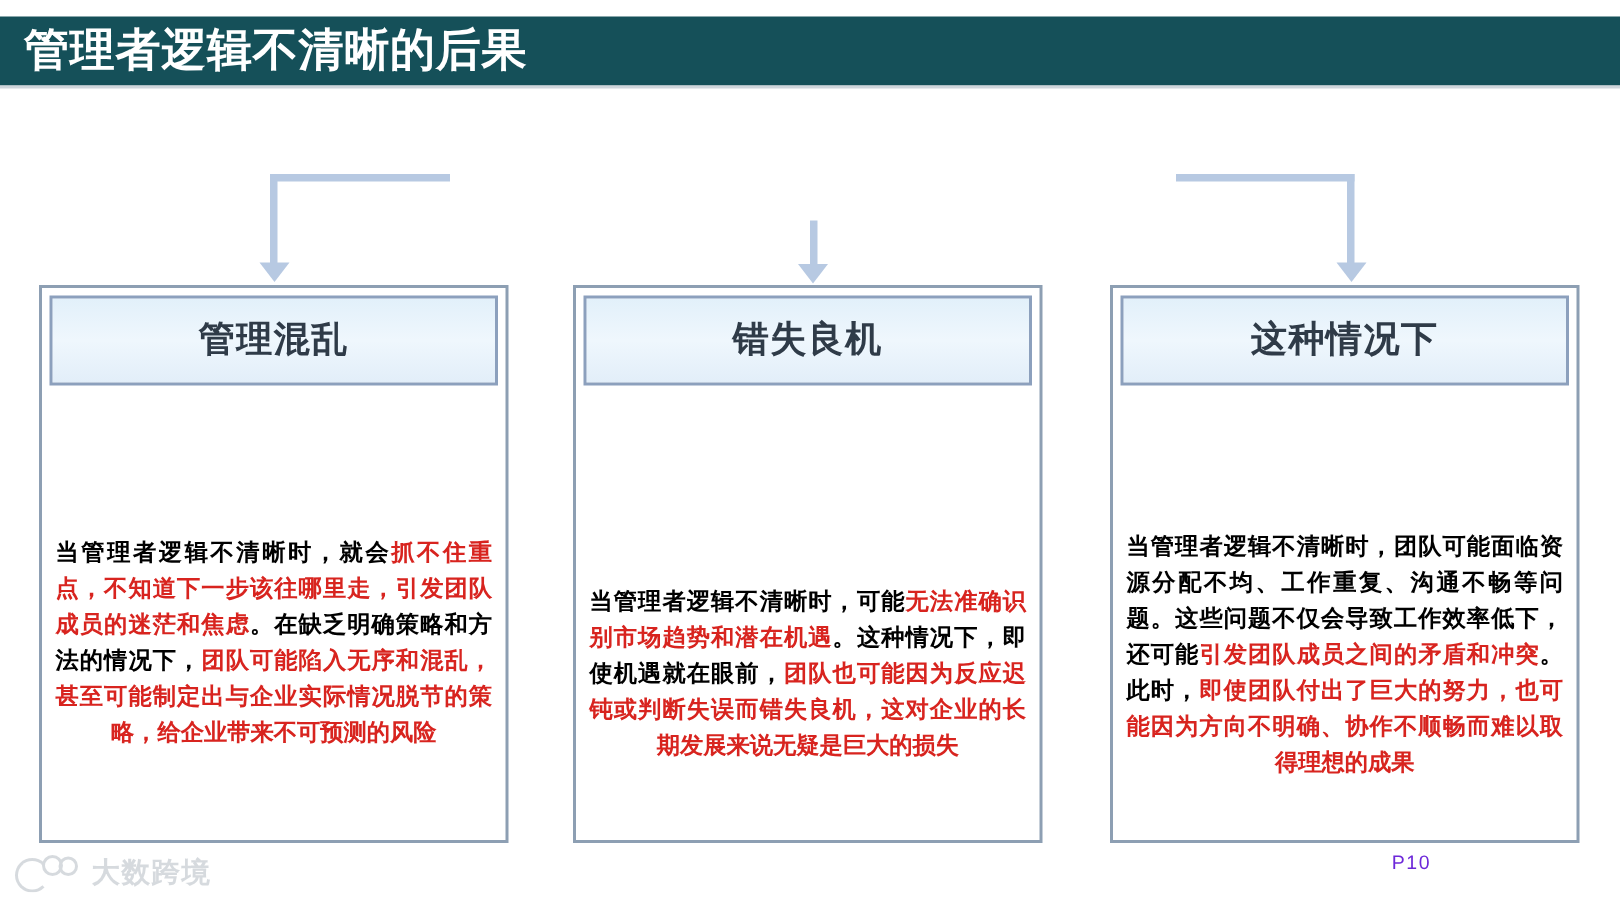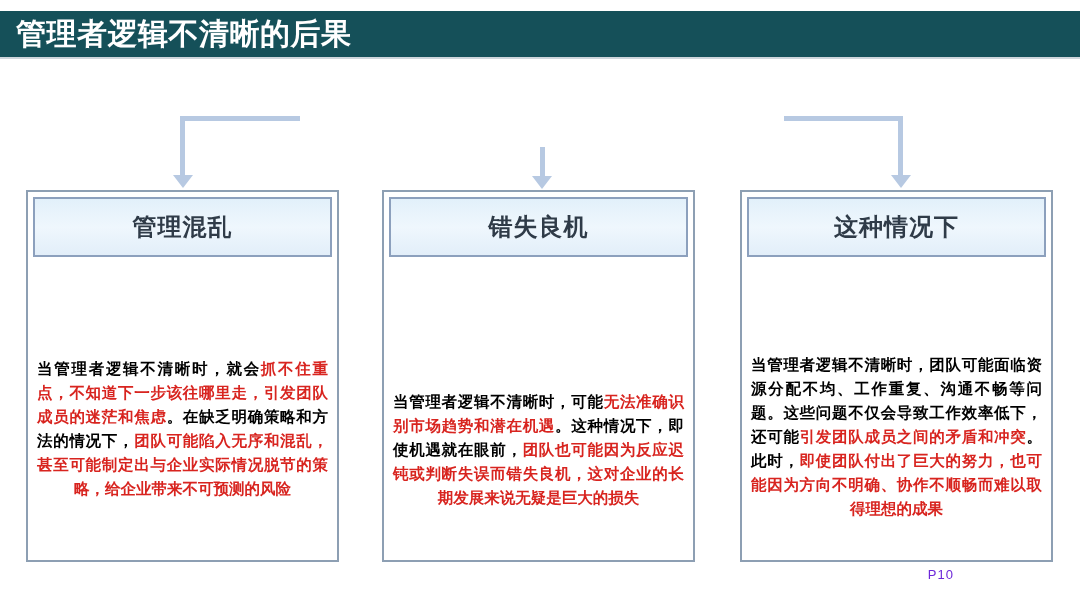--- a/index.html
+++ b/index.html
@@ -249,16 +249,24 @@
 
   <div class="card" id="card-2">
     <div class="card-header">
       <div class="card-title">这种情况下</div>
     </div>
     <div class="card-body" id="body-2">
       <div class="body-text"><span class="nm">当管理者逻辑不清晰时，团队可能面临资源分配不均、工作重复、沟通不畅等问题。这些问题不仅会导致工作效率低下，还可能</span><span class="hl">引发团队成员之间的矛盾和冲突</span><span class="nm">。此时，</span><span class="hl">即使团队付出了巨大的努力，也可能因为方向不明确、协作不顺畅而难以取得理想的成果</span></div>
     </div>
   </div>
 
+  <div class="watermark">
+    <div class="wm-mark">
+      <div class="ring"></div>
+      <div class="dot-a"></div>
+      <div class="dot-b"></div>
+    </div>
+    <div class="wm-text">大数跨境</div>
+  </div>
 
   <div class="page-number">P10</div>
 
 </div>
 
 </body></html>

